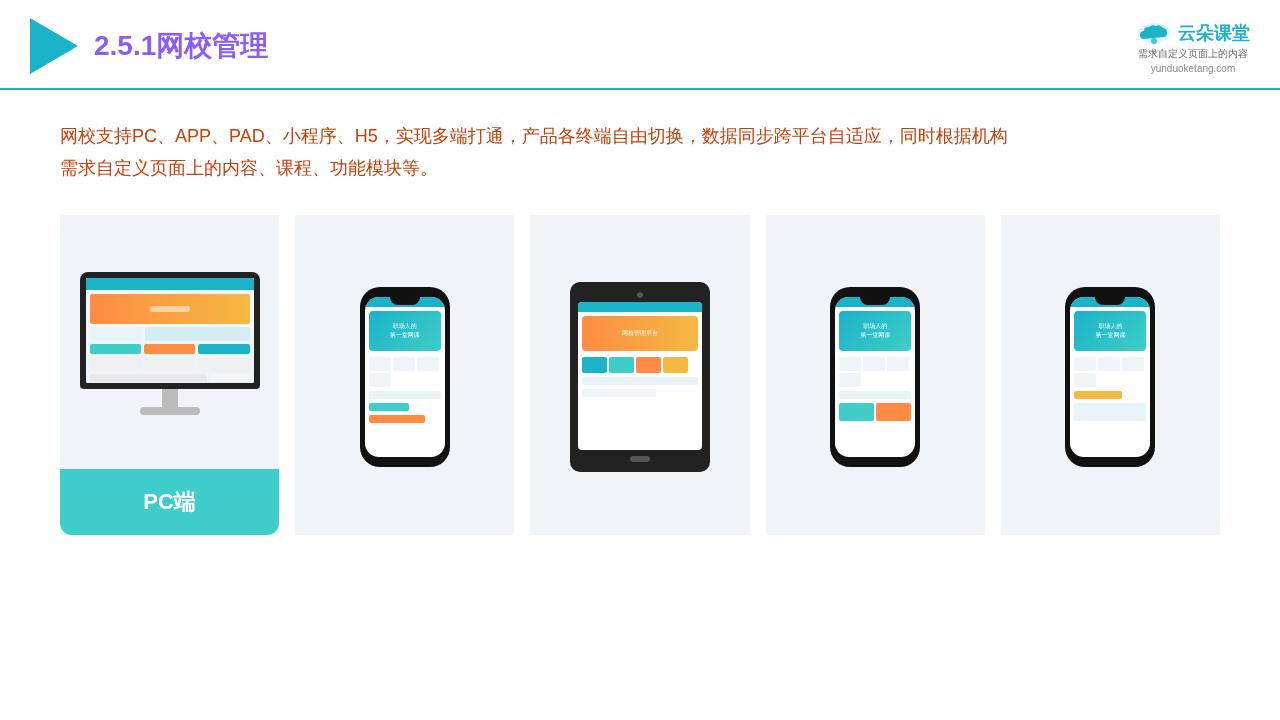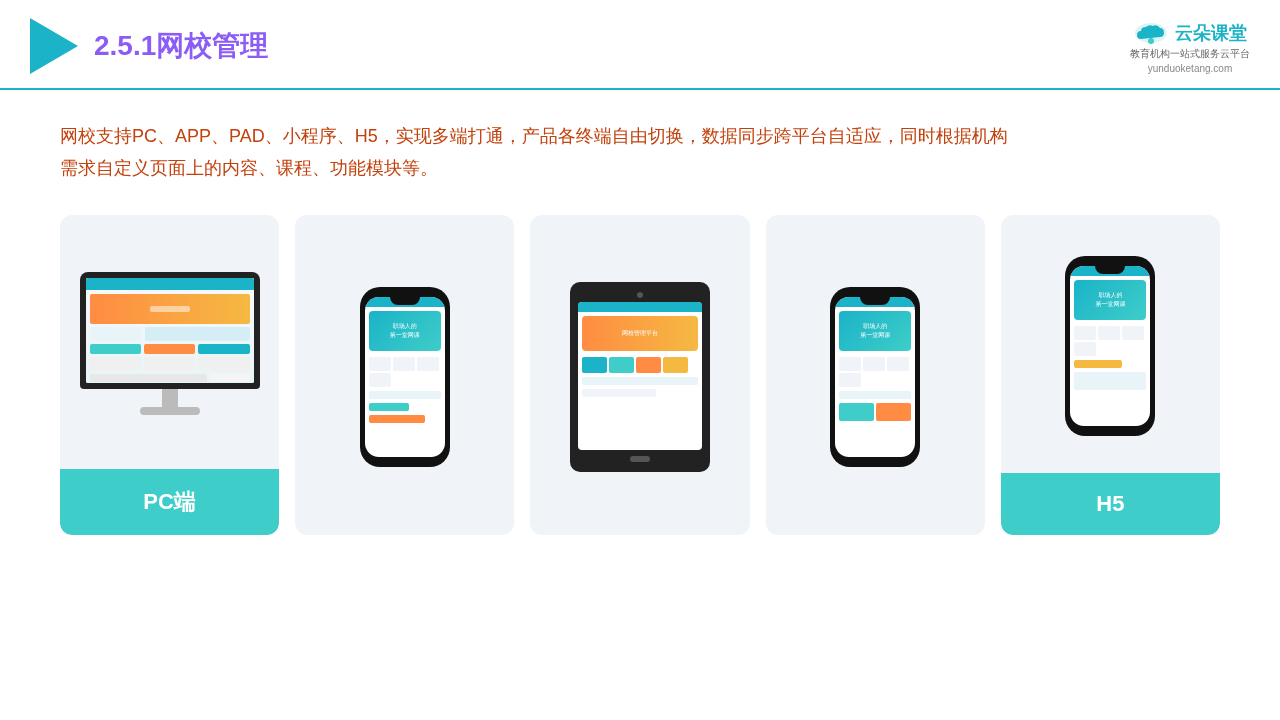--- a/index.html
+++ b/index.html
@@ -79,21 +79,21 @@
     
     .cards-grid {
       display: flex;
       gap: 16px;
       justify-content: center;
       align-items: stretch;
     }
     .device-card {
       flex: 1;
       background: #f0f4f8;
-      border-radius: 12px;
+      border-radius: 1px;
       display: flex;
       flex-direction: column;
       align-items: center;
       overflow: hidden;
       min-height: 320px;
     }
     .device-image-area {
       flex: 1;
       display: flex;
       align-items: center;
@@ -304,21 +304,21 @@
     <div class="brand-logo">
 
       <svg width="36" height="28" viewBox="0 0 36 28" fill="none">
         <ellipse cx="18" cy="14" rx="16" ry="10" fill="#1ab3c8" opacity="0.15"></ellipse>
         <path d="M8 20 Q4 20 4 16 Q4 12 8 12 Q8 8 13 8 Q16 5 20 7 Q24 5 27 9 Q31 9 31 14 Q31 18 27 18 Z" fill="#1ab3c8"></path>
         <circle cx="18" cy="22" r="3" fill="#3ecdc8"></circle>
         <line x1="18" y1="19" x2="18" y2="25" stroke="#3ecdc8" stroke-width="1.5"></line>
       </svg>
       <span class="brand-name">云朵课堂</span>
     </div>
-    <div class="brand-tagline">教育机构一站式服务云平台</div>
+    <div class="brand-tagline">需求自定义页面上的内容</div>
     <div class="brand-url">yunduoketang.com</div>
   </div>
 </div>
 
 <div class="main-content">
   <p class="description">
     网校支持PC、APP、PAD、小程序、H5，实现多端打通，产品各终端自由切换，数据同步跨平台自适应，同时根据机构<br>
     需求自定义页面上的内容、课程、功能模块等。
   </p>
 
@@ -464,17 +464,16 @@
                   <div class="mobile-cell"></div>
                   <div class="mobile-cell"></div>
                 </div>
                 <div class="mobile-strip" style="background:#f5b942;width:60%;"></div>
                 <div style="margin:2px 4px;height:18px;background:#e8f4f8;border-radius:2px;"></div>
               </div>
             </div>
           </div>
         </div>
       </div>
-      <div class="device-label">H5</div>
     </div>
 
   </div>
 </div>
 
 </body></html>

